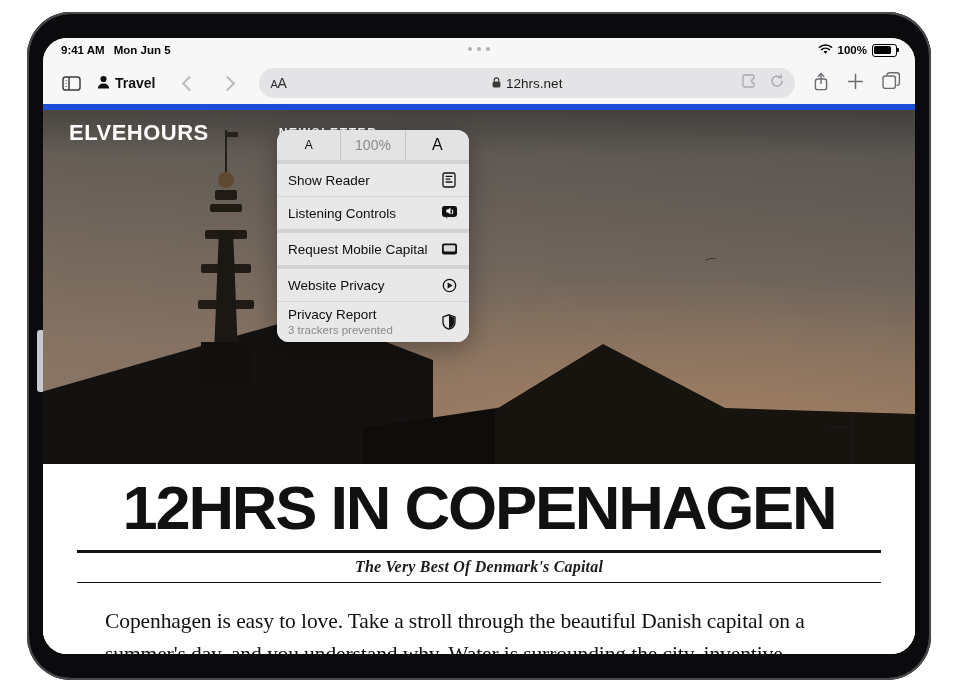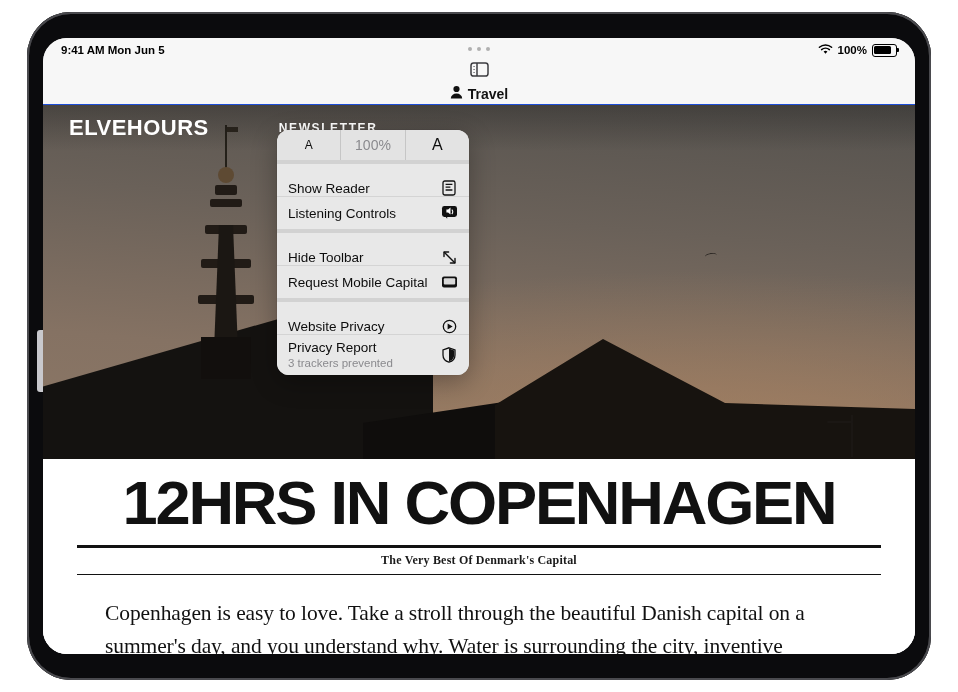--- a/index.html
+++ b/index.html
@@ -62,21 +62,21 @@
     position: relative;
     height: 24px;
     background: #f7f7f7;
     display: flex;
     align-items: center;
     padding: 0 18px;
     font-size: 11.5px;
     font-weight: 600;
     color: #000;
   }
-  .sb-left { display: flex; gap: 3px; align-items: center; }
+  .sb-left { display: flex; gap: 9px; align-items: center; }
   .sb-right { margin-left: auto; display: flex; gap: 5px; align-items: center; }
   .handle-dots {
     position: absolute;
     left: 50%; top: 9px;
     transform: translateX(-50%);
     display: flex; gap: 5px;
   }
   .handle-dots i {
     width: 4px; height: 4px; border-radius: 50%;
     background: #b0b0b0; display: block;
@@ -100,22 +100,21 @@
   }
 
   
   .toolbar {
     height: 42px;
     background: #f7f7f7;
     display: flex;
     align-items: center;
     padding: 0 14px;
     gap: 8px;
-    border-bottom: 1px solid #1d4ed8;
-    flex-direction: column;
+    border-bottom: 6px solid #1d4ed8;
   }
   .tb-btn {
     width: 28px; height: 28px;
     display: flex; align-items: center; justify-content: center;
     color: #1c1c1e;
   }
   .profile {
     display: flex; align-items: center; gap: 5px;
     font-size: 14px; font-weight: 600; color: #111;
     padding: 0 4px;
@@ -275,22 +274,23 @@
     letter-spacing: -2.2px;
     color: #111;
     text-align: center;
     transform: scaleX(1.02);
     white-space: nowrap;
   }
   .rule { height: 3px; background: #121212; margin-top: 12px; }
   .rule.thin { height: 1.5px; margin-top: 0; }
   .subtitle {
     font-family: "Liberation Serif", serif;
+    font-style: italic;
     font-weight: 700;
-    font-size: 12px;
+    font-size: 16px;
     text-align: center;
     color: #1b1b1b;
     padding: 5px 0 6px 0;
     letter-spacing: .2px;
   }
   .body-copy {
     font-family: "Liberation Serif", serif;
     font-size: 21.5px;
     line-height: 1.52;
     color: #111;
@@ -324,21 +324,21 @@
 
   .mgroup { border-top: 4px solid #d2d2d2; }
   .mitem {
     height: 32px;
     display: flex; align-items: center;
     padding: 0 11px;
     gap: 8px;
     border-top: .5px solid #d4d4d4;
     background: #e8e8e8;
   }
-  .mitem:first-child { border-top: none; align-items: flex-end; }
+  .mitem:first-child { border-top: none; }
   .mitem .label { flex: 1; }
   .mitem .ico { width: 18px; display: flex; justify-content: center; color: #121212; }
   .mitem.tall { height: 40px; align-items: center; }
   .mitem .sub {
     display: block;
     font-size: 11.5px;
     color: #8a8a8e;
     line-height: 1.25;
     margin-top: 1px;
   }
@@ -522,30 +522,20 @@
                 <path d="M3.5 10.6 L6.2 13.8 L6.2 10.6 z" fill="#111"></path>
                 <path d="M5.4 4.6 h1.7 l2.4-2 v7 l-2.4-2 H5.4 z" fill="#fff"></path>
                 <path d="M10.8 4.6 a3 3 0 0 1 0 4.4" stroke="#fff" stroke-width="1.1" fill="none"></path>
               </svg>
             </span>
           </div>
         </div>
 
         <div class="mgroup">
           <div class="mitem">
-            <span class="label">Hide Toolbar</span>
-            <span class="ico">
-              <svg width="15" height="15" viewBox="0 0 15 15">
-                <line x1="2" y1="2" x2="13" y2="13" stroke="#111" stroke-width="1.4"></line>
-                <path d="M2 6.6 L2 2 L6.6 2" fill="none" stroke="#111" stroke-width="1.4" stroke-linecap="round" stroke-linejoin="round"></path>
-                <path d="M13 8.4 L13 13 L8.4 13" fill="none" stroke="#111" stroke-width="1.4" stroke-linecap="round" stroke-linejoin="round"></path>
-              </svg>
-            </span>
-          </div>
-          <div class="mitem">
             <span class="label">Request Mobile Capital</span>
             <span class="ico">
               <svg width="17" height="14" viewBox="0 0 17 14">
                 <rect x="1" y="1.5" width="15" height="11" rx="2" fill="#111"></rect>
                 <rect x="2.8" y="3.2" width="11.4" height="6.4" rx="1" fill="#d9d9d9"></rect>
               </svg>
             </span>
           </div>
         </div>
 

